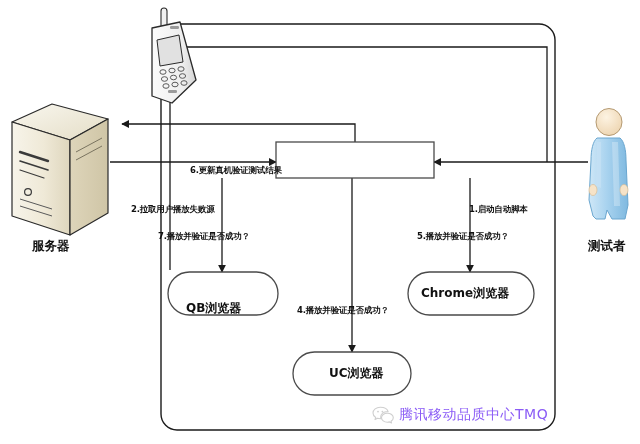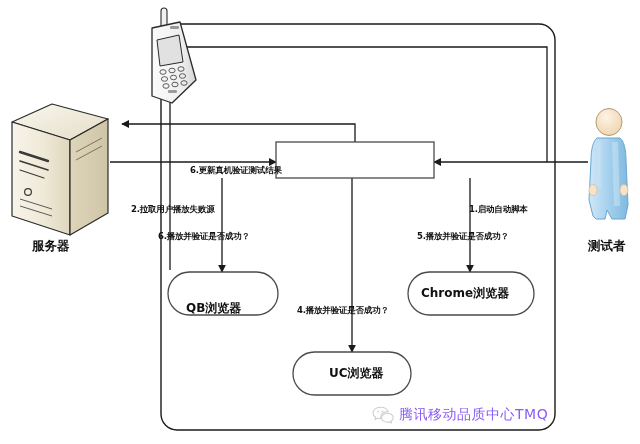--- a/index.html
+++ b/index.html
@@ -217,21 +217,21 @@
   <div class="lbl node-lbl" style="left:421px; top:287px;">Chrome浏览器</div>
 
   <div class="lbl actor-lbl" style="left:32px; top:240px;">服务器</div>
 
   <div class="lbl actor-lbl" style="left:588px; top:240px;">测试者</div>
 
   <div class="lbl flow-lbl" style="left:469px; top:157px;">1.启动自动脚本</div>
 
   <div class="lbl flow-lbl" style="left:131px; top:157px;">2.拉取用户播放失败源</div>
 
-  <div class="lbl flow-lbl" style="left:158px; top:184px;">6.播放并验证是否成功？</div>
+  <div class="lbl flow-lbl" style="left:158px; top:184px;">7.播放并验证是否成功？</div>
 
   <div class="lbl flow-lbl" style="left:297px; top:258px;">4.播放并验证是否成功？</div>
 
   <div class="lbl flow-lbl" style="left:417px; top:184px;">5.播放并验证是否成功？</div>
 
   <div class="lbl flow-lbl" style="left:190px; top:118px;">6.更新真机验证测试结果</div>
 
   <div class="wm">
     <span>
       <svg width="22" height="18" viewBox="0 0 22 18">

